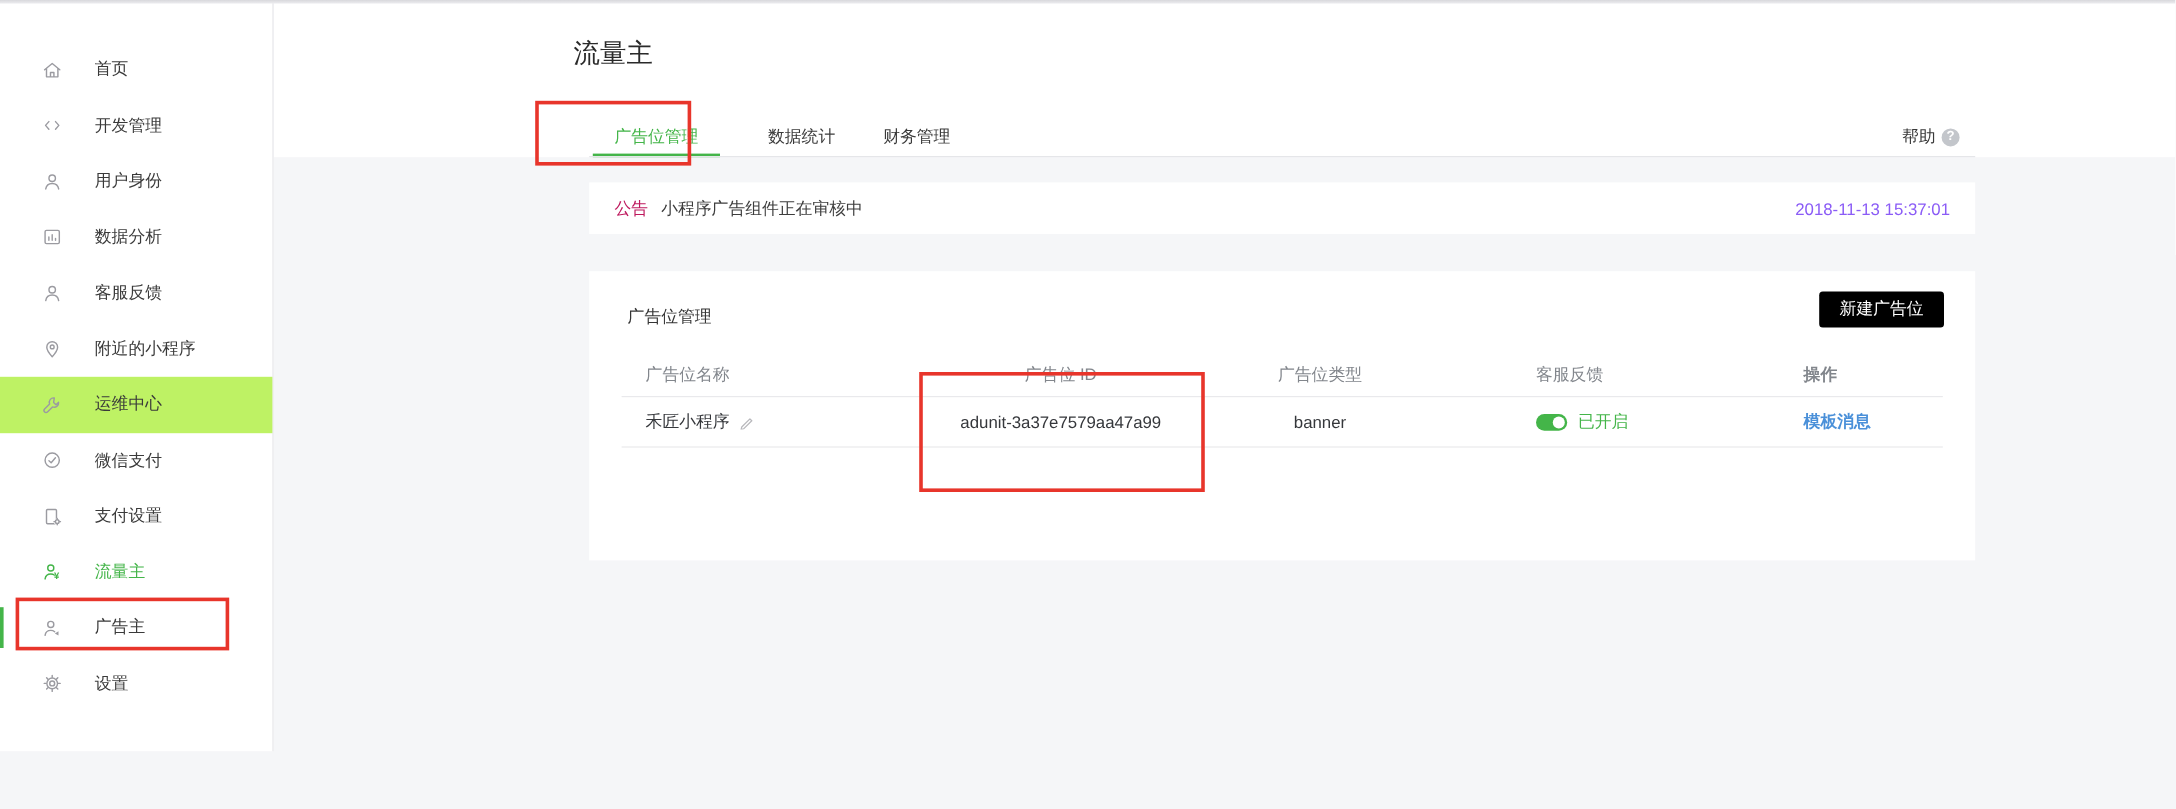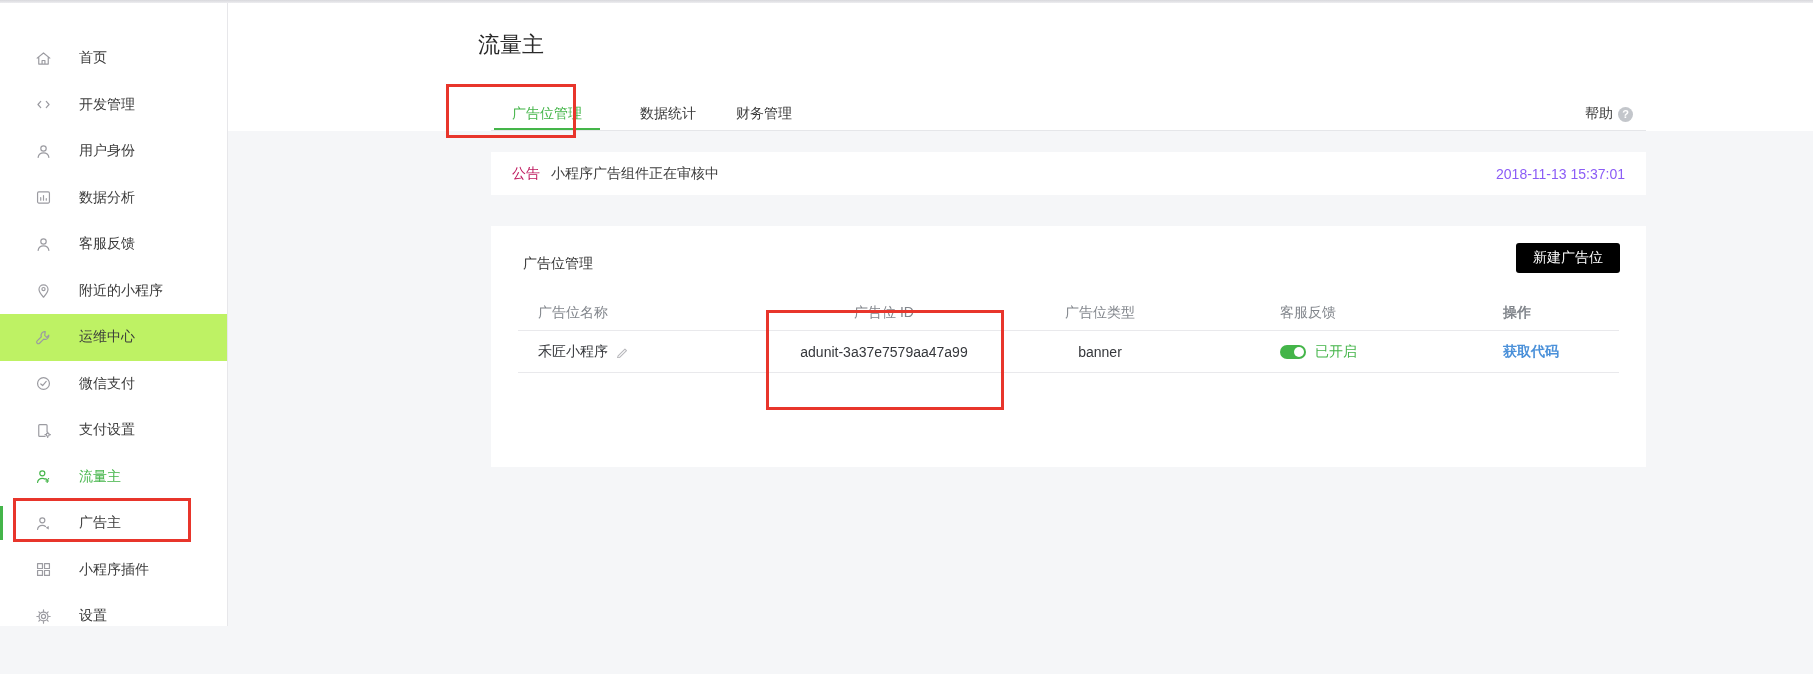--- a/index.html
+++ b/index.html
@@ -193,31 +193,20 @@
         <span class="ic">
           <svg width="19" height="19" viewBox="0 0 24 24">
               <circle cx="10.5" cy="8" r="3.2"></circle>
               <path d="M4.5 19.5c.5-3.4 2.9-5.2 6-5.2 1.6 0 3 .5 4.1 1.4"></path>
               <path d="M18.6 15.3v4.4l-3.8-2.2z" fill="#9b9ba1" stroke="none"></path>
             </svg>
         </span>
         <span>广告主</span>
       </div>
 
-      <div class="side-item">
-        <span class="ic">
-          <svg width="19" height="19" viewBox="0 0 24 24">
-              <rect x="4.5" y="4.5" width="6.2" height="6.2"></rect>
-              <rect x="13.3" y="4.5" width="6.2" height="6.2"></rect>
-              <rect x="4.5" y="13.3" width="6.2" height="6.2"></rect>
-              <rect x="13.3" y="13.3" width="6.2" height="6.2"></rect>
-            </svg>
-        </span>
-        <span>小程序插件</span>
-      </div>
 
       <div class="side-item">
         <span class="ic">
           <svg width="19" height="19" viewBox="0 0 24 24">
               <circle cx="12" cy="12" r="2.6"></circle>
               <circle cx="12" cy="12" r="5.6"></circle>
               <path d="M12 3.6v2M12 18.4v2M3.6 12h2M18.4 12h2M6.1 6.1l1.4 1.4M16.5 16.5l1.4 1.4M6.1 17.9l1.4-1.4M16.5 7.5l1.4-1.4"></path>
             </svg>
         </span>
         <span>设置</span>
@@ -271,21 +260,21 @@
         </div>
         <div class="col-id">adunit-3a37e7579aa47a99</div>
         <div class="col-type">banner</div>
         <div class="col-status">
           <span class="toggle">
               <span class="knob"></span>
             </span>
           <span class="status-text">已开启</span>
         </div>
         <div class="col-action">
-          <span class="link">获取代码</span>
+          <span class="link">模板消息</span>
         </div>
       </div>
     </div>
   </div>
 
   <div class="anno anno-tab"></div>
   <div class="anno anno-sidebar"></div>
   <div class="anno anno-id"></div>
 </div>
 

